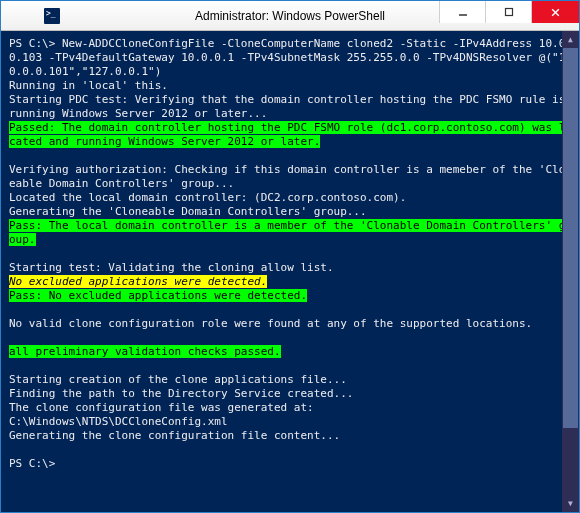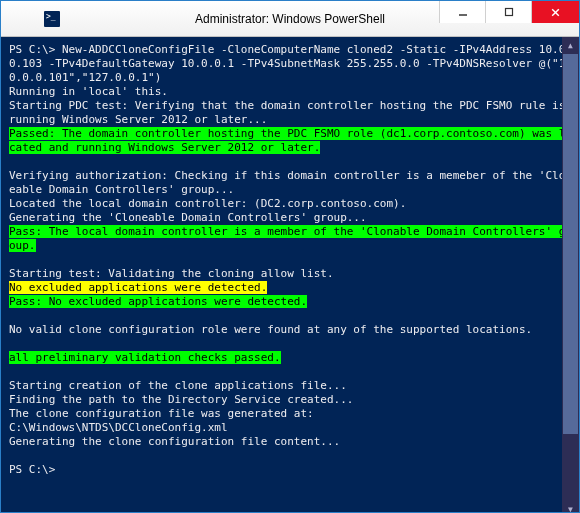--- a/index.html
+++ b/index.html
@@ -9,21 +9,21 @@
     }
     body {
       width: 580px;
       height: 513px;
       font-family: 'Segoe UI', Tahoma, sans-serif;
       background: #1a5f9e;
       overflow: hidden;
       border: 1px solid #2a7fc8;
     }
     .titlebar {
-      height: 36px;
+      height: 30px;
       background: linear-gradient(to bottom, #ffffff 0%, #f0f0f0 100%);
       display: flex;
       align-items: center;
       border-bottom: 1px solid #c0c0c0;
       position: relative;
       padding-left: 35px;
     }
     .titlebar-icon {
       width: 16px;
       height: 16px;
@@ -97,20 +97,21 @@
       white-space: pre-wrap;
       word-break: break-all;
     }
     .hl-green {
       background: #00ff00;
       color: #000000;
     }
     .hl-yellow {
       background: #ffff00;
       color: #000000;
+      font-style: italic;
     }
     .scrollbar {
       position: absolute;
       right: 0;
       top: 0;
       bottom: 0;
       width: 17px;
       background: #2d2d55;
     }
     .scrollbar-thumb {

